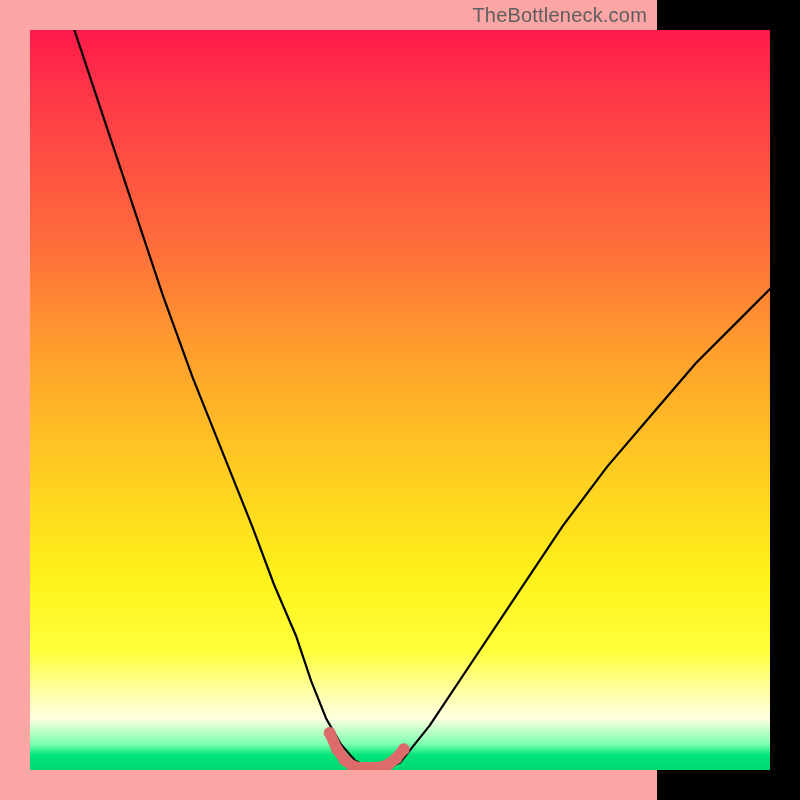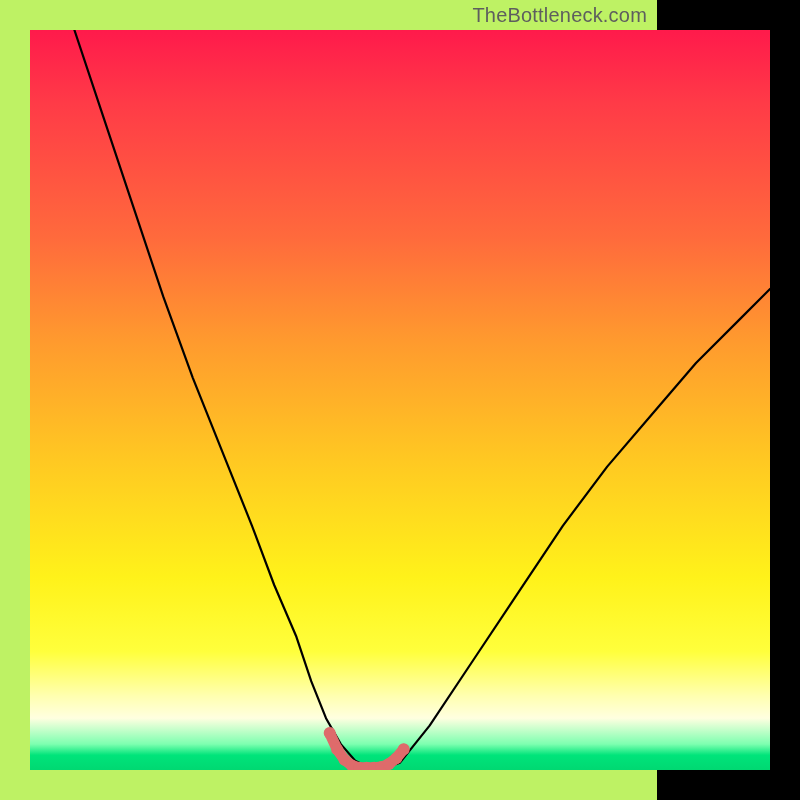--- a/index.html
+++ b/index.html
@@ -8,21 +8,21 @@
     width: 800px;
     height: 800px;
     background: #000;
     overflow: hidden;
     font-family: Arial, Helvetica, sans-serif;
   }
   .frame {
     position: relative;
     width: 657px;
     height: 800px;
-    background: #bef264;
+    background: #fca5a5;
   }
   .plot-area {
     position: absolute;
     left: 30px;
     top: 30px;
     width: 740px;
     height: 740px;
     
     background: linear-gradient(
       to bottom,

